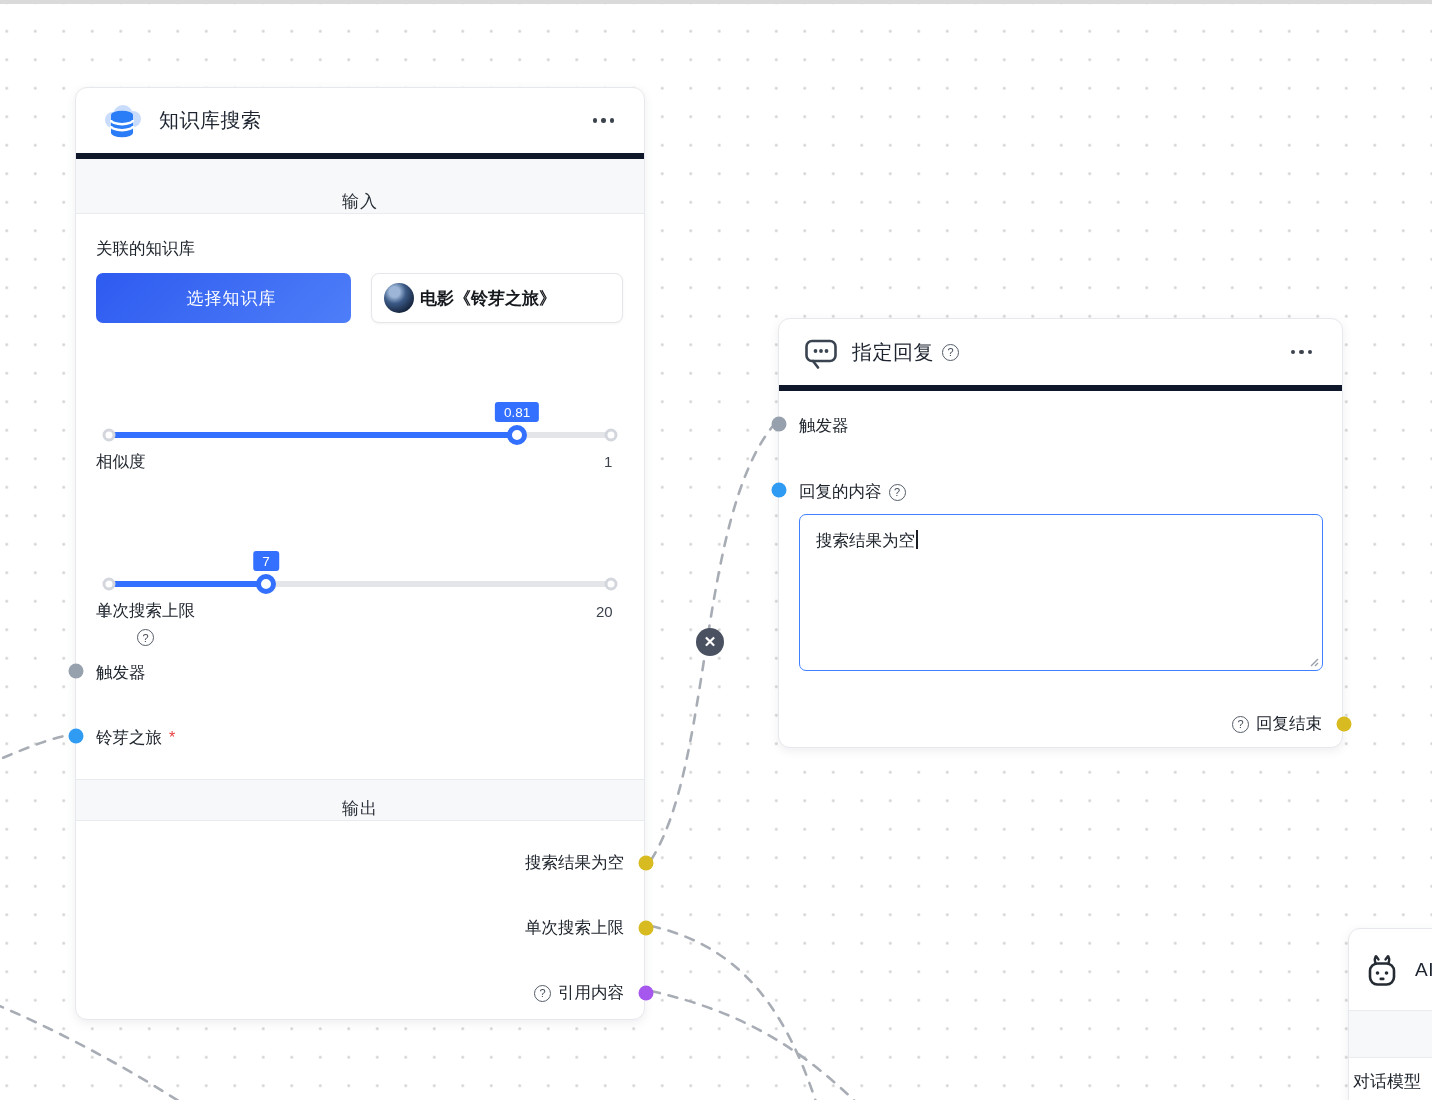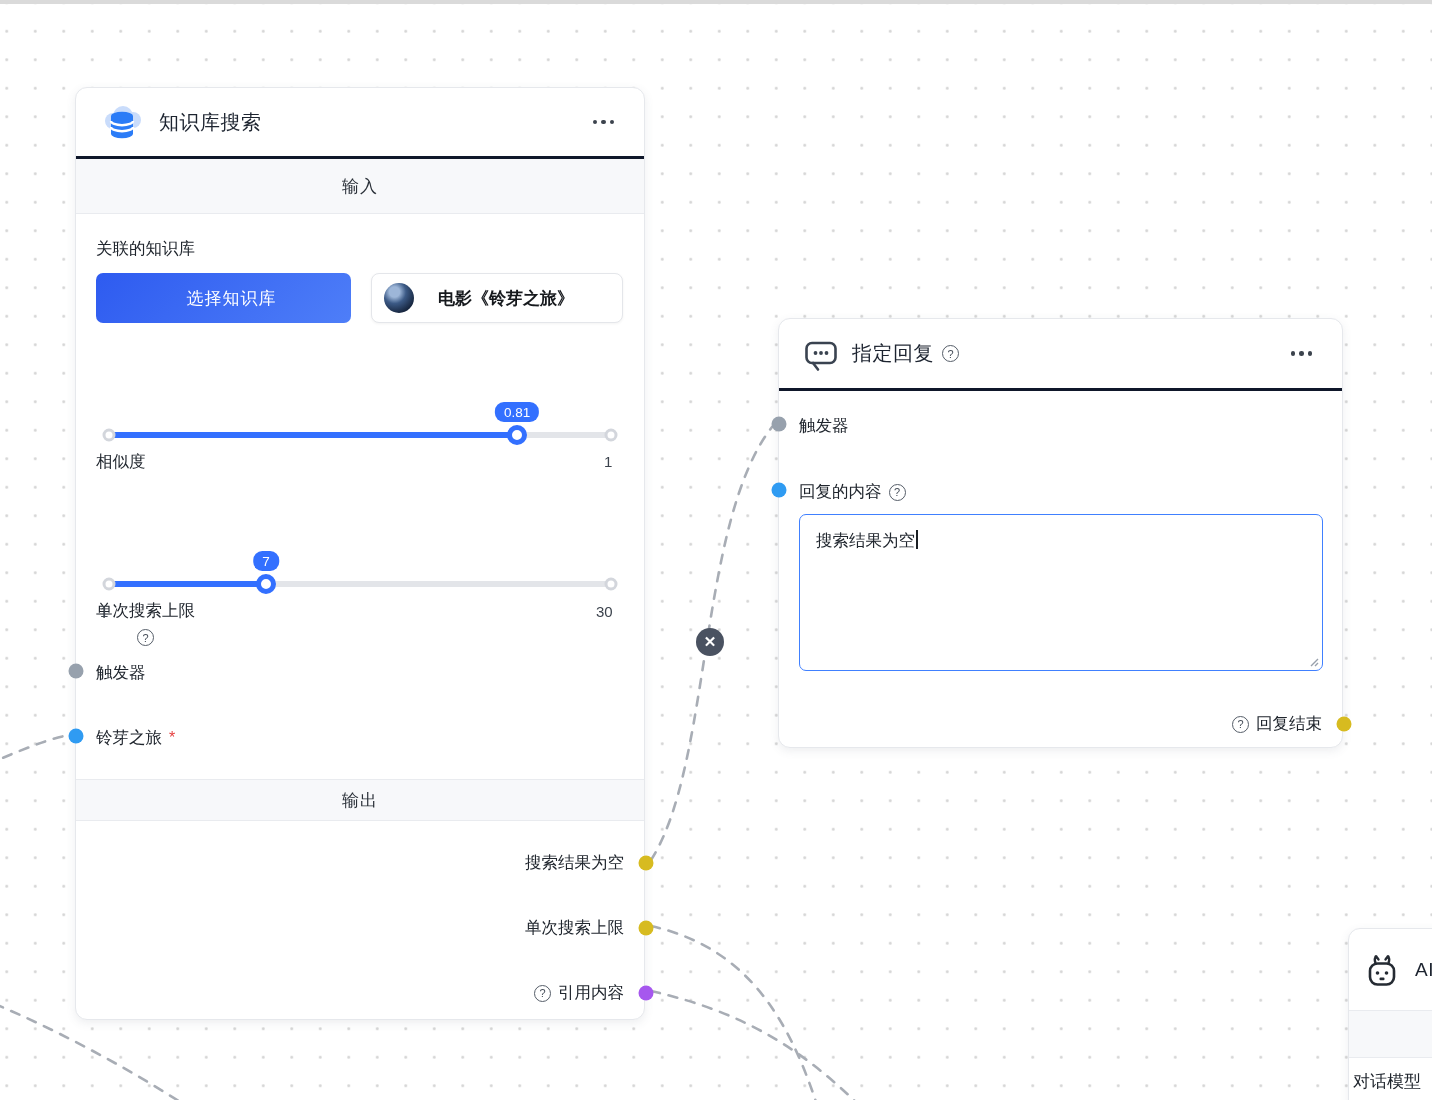--- a/index.html
+++ b/index.html
@@ -28,28 +28,28 @@
     display:flex; align-items:center; justify-content:center;
     font-size:15px; font-weight:bold; cursor:pointer;
   }
 
   
   .node {
     position:absolute; background:#fff; border:1px solid #e6e8ec; border-radius:12px;
     box-shadow:0 3px 10px rgba(80,90,110,.10); z-index:3;
   }
   .node-header {
-    display:flex; align-items:center; padding:0 24px; border-bottom:3px solid #0f172a;
+    display:flex; align-items:center; padding:0 24px; border-bottom:6px solid #0f172a;
   }
   .node-title { font-size:20px; color:#1d2430; letter-spacing:.5px; }
   .menu-dots { margin-left:auto; display:flex; gap:4px; cursor:pointer; padding:6px; }
   .menu-dots i { width:4.5px; height:4.5px; border-radius:50%; background:#3c434d; }
   .section-band {
     background:#f7f8fa; border-bottom:1px solid #e9ebef;
-    display:flex; align-items:center; justify-content:center;
+    display:flex; align-items:flex-end; justify-content:center;
     font-size:17px; color:#2a3038; font-weight:500; letter-spacing:1px;
   }
   .qicon {
     display:inline-flex; width:17px; height:17px; border:1.4px solid #565e69; border-radius:50%;
     align-items:center; justify-content:center; font-size:11px; color:#464e59; flex:0 0 auto;
   }
 
   
   .port { position:absolute; width:15px; height:15px; border-radius:50%; transform:translate(-50%,-50%); z-index:5; cursor:crosshair; }
   .port.gray   { background:var(--port-gray,#97a1ad); }
@@ -64,42 +64,42 @@
   .kb-label { position:absolute; left:20px; font-size:16.5px; color:#20262e; display:flex; align-items:center; gap:7px; }
   #kb-assoc-label { top:150px; }
   .select-btn {
     position:absolute; left:20px; top:185px; width:255px; height:50px; border:none; border-radius:7px;
     background:linear-gradient(135deg, var(--button-grad-start,#2e5bf0), var(--button-grad-end,#4e7ef8));
     color:#fff; font-size:17px; cursor:pointer; font-family:inherit; letter-spacing:1px;padding-left:16px;
   }
   .kb-chip {
     position:absolute; left:295px; top:185px; width:252px; height:50px; background:#fff;
     border:1px solid #e4e6ea; border-radius:8px; box-shadow:0 1px 3px rgba(0,0,0,.05);
-    display:flex; align-items:center; gap:24px; padding:0 12px; cursor:pointer;
+    display:flex; align-items:center; gap:6px; padding:0 12px; cursor:pointer;
   }
   .kb-chip .avatar {
     width:30px; height:30px; border-radius:50%; flex:0 0 auto;
     background:radial-gradient(circle at 35% 30%, #9db6d8 0 18%, #3c5a86 40%, #17263f 75%);
   }
   .kb-chip .chip-name { font-size:17px; font-weight:bold; color:#16191d; white-space:nowrap; }
 
   #kb-sim-label { top:363px; }
   #kb-limit-label { top:512px;flex-direction:column; }
 
   .slider { position:absolute; left:33px; width:502px; height:6px; background:#e3e5e9; border-radius:3px; cursor:pointer; }
   .slider .fill { position:absolute; left:0; top:0; bottom:0; background:var(--accent-blue,#3370ff); border-radius:3px; }
   .slider .endcap { position:absolute; top:50%; width:13px; height:13px; border:3px solid #d3d6dc; background:#fff; border-radius:50%; transform:translate(-50%,-50%); }
   .slider .thumb {
     position:absolute; top:50%; width:20px; height:20px; border:5.5px solid var(--accent-blue,#3370ff);
     background:#fff; border-radius:50%; transform:translate(-50%,-50%); cursor:grab; z-index:2;
   }
   .slider .badge {
     position:absolute; bottom:16px; transform:translateX(-50%);
     background:var(--accent-blue,#3370ff); color:#fff; font-size:13.5px;
-    padding:2.5px 9px; border-radius:9px; white-space:nowrap;
+    padding:2.5px 9px; border-radius:3px; white-space:nowrap;
   }
   #slider-sim { top:344px; }
   #slider-limit { top:493px; }
   .slider-minmax { position:absolute; font-size:15px; color:#3c434d; }
 
   .io-row { position:absolute; left:20px; font-size:16.5px; color:#20262e; display:flex; align-items:center; gap:7px; }
   .required { color:#e53e3e; font-size:16px; }
   #kb-node .section-band.output { position:absolute; top:691px; left:0; right:0; height:42px; border-top:1px solid #e9ebef; }
   .out-row { position:absolute; right:20px; font-size:16.5px; color:#20262e; display:flex; align-items:center; gap:7px; transform:translateY(-50%); }
 
@@ -190,21 +190,21 @@
       <span class="qicon">?</span>
     </div>
     <div class="slider" id="slider-limit">
       <div class="fill" style="width:31.3%;"></div>
       <span class="endcap" style="left:0;"></span>
       <span class="endcap" style="left:100%;"></span>
       <div class="badge" style="left:31.3%;">7</div>
       <div class="thumb" style="left:31.3%;"></div>
     </div>
     <span class="slider-minmax" style="left:24px; top:515px;">1</span>
-    <span class="slider-minmax" style="left:520px; top:515px;">30</span>
+    <span class="slider-minmax" style="left:520px; top:515px;">20</span>
 
     <div class="io-row" style="top:574px;">
       <span>触发器</span>
     </div>
     <div class="io-row" style="top:639px;">
       <span>铃芽之旅</span>
       <span class="required">*</span>
     </div>
 
     <div class="section-band output">

